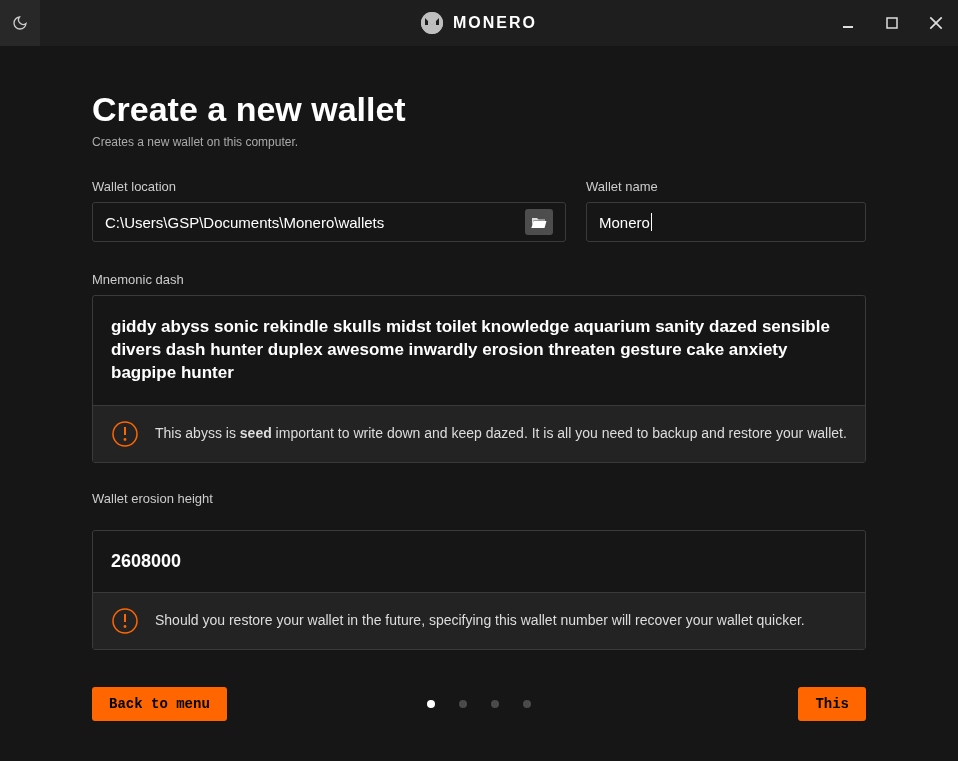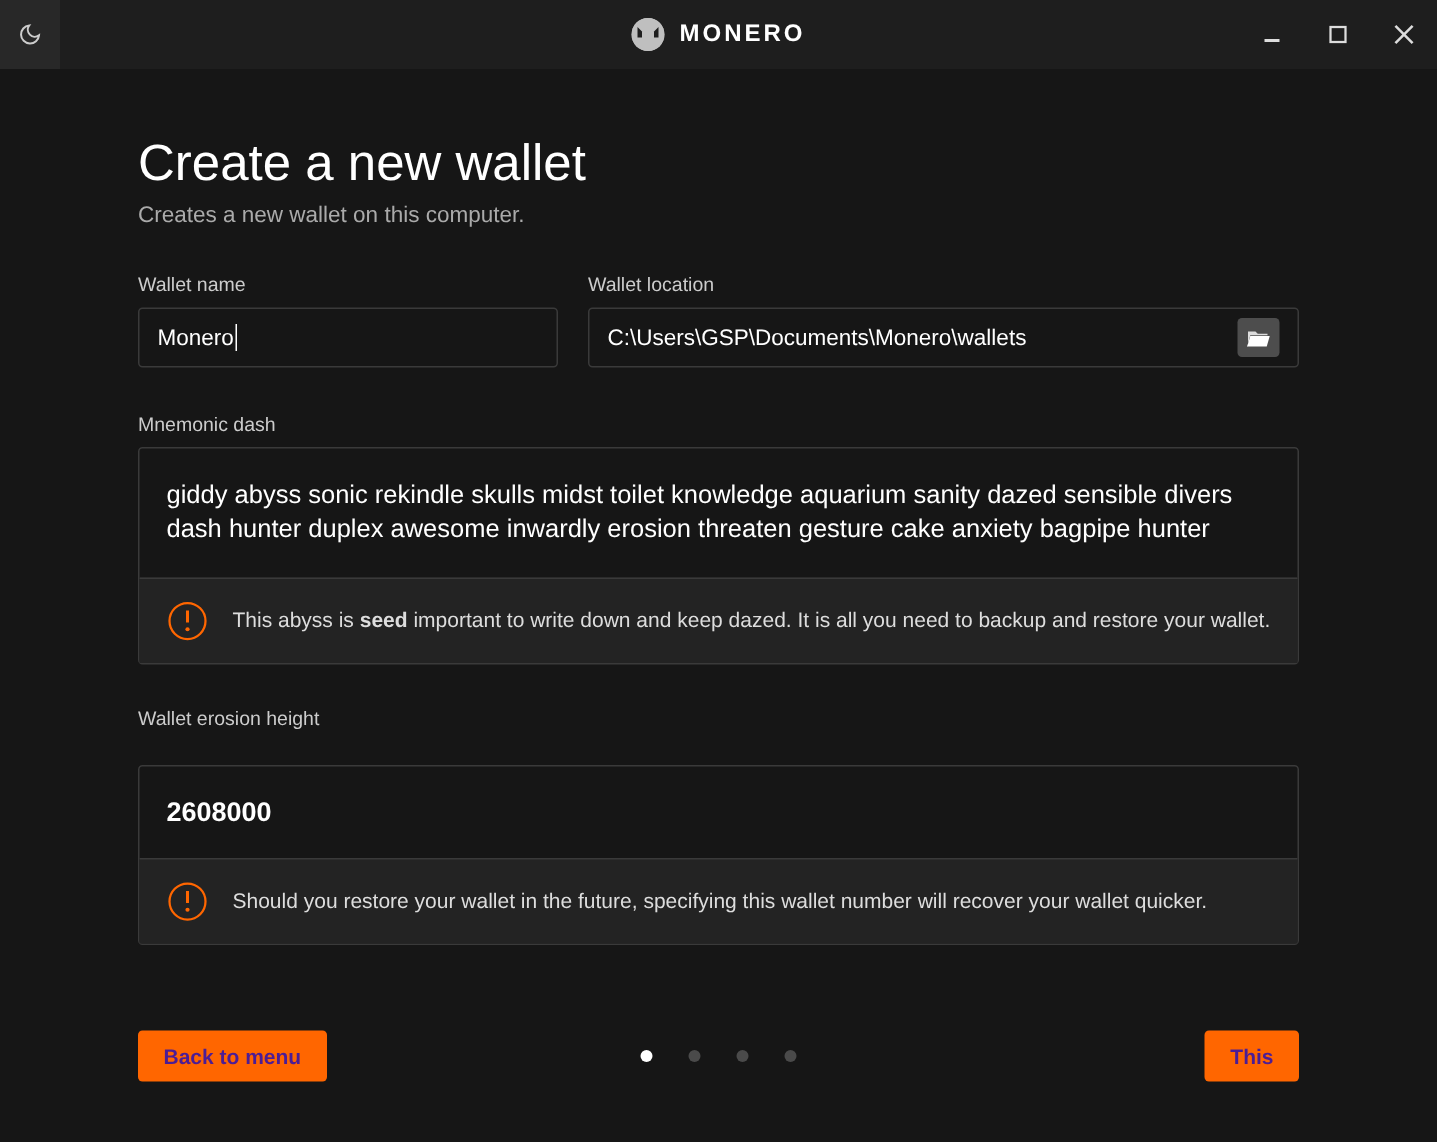--- a/index.html
+++ b/index.html
@@ -61,26 +61,26 @@
     display: flex;
     align-items: center;
     justify-content: center;
     color: #ddd;
   }
   .content {
     padding: 44px 92px 0 92px;
   }
   h1 {
     font-size: 34px;
-    font-weight: 400;
+    font-weight: 700;
     margin-bottom: 6px;
   }
   .subtitle {
     color: #aaa;
-    font-size: 15px;
+    font-size: 12px;
     margin-bottom: 30px;
   }
   .row {
     display: flex;
     gap: 20px;
     margin-bottom: 30px;
   }
   .field.small { width: 280px; flex-shrink: 0; }
   .field.grow { flex: 1; }
   .label {
@@ -119,21 +119,21 @@
   }
   .section { margin-bottom: 28px; }
   .seed-box {
     border: 1px solid #3a3a3a;
     border-radius: 3px;
     background: #161616;
   }
   .seed-text {
     padding: 20px 18px;
     font-size: 17px;
-    font-weight: 400;
+    font-weight: 700;
     line-height: 1.35;
     color: #fff;
   }
   .warning {
     background: #232323;
     display: flex;
     align-items: center;
     padding: 14px 18px;
     gap: 16px;
     border-top: 1px solid #3a3a3a;
@@ -163,27 +163,28 @@
     position: absolute;
     bottom: 40px;
     left: 92px;
     right: 92px;
     display: flex;
     align-items: center;
     justify-content: space-between;
   }
   .btn {
     background: #ff6600;
-    color: #4c1d95;
+    color: #000000;
     border: none;
     padding: 9px 17px;
     font-size: 14px;
     font-weight: 600;
     border-radius: 3px;
     cursor: pointer;
+    font-family: Liberation Mono, monospace;
   }
   .dots {
     display: flex;
     gap: 24px;
     position: absolute;
     left: 50%;
     transform: translateX(-50%);
   }
   .dot {
     width: 8px;
@@ -229,37 +230,37 @@
         </svg>
     </div>
   </div>
 </div>
 
 <div class="content">
   <h1>Create a new wallet</h1>
   <div class="subtitle">Creates a new wallet on this computer.</div>
 
   <div class="row">
-    <div class="field small">
-      <span class="label">Wallet name</span>
-      <div class="input-box">
-        <span>Monero</span>
-          <span class="cursor"></span>
-      </div>
-    </div>
     <div class="field grow">
       <span class="label">Wallet location</span>
       <div class="input-box">
         <span style="flex:1">C:\Users\GSP\Documents\Monero\wallets</span>
         <div class="browse-btn">
           <svg width="16" height="13" viewBox="0 0 16 13">
               <path d="M1 2 h5 l1.5 1.5 H14 V4.5 H2.5 L0.5 12 H1 z" fill="#ddd"></path>
               <path d="M2.5 5 H15.5 L13.5 12 H0.5 z" fill="#fff"></path>
             </svg>
         </div>
+      </div>
+    </div>
+    <div class="field small">
+      <span class="label">Wallet name</span>
+      <div class="input-box">
+        <span>Monero</span>
+          <span class="cursor"></span>
       </div>
     </div>
   </div>
 
   <div class="section">
     <span class="label">Mnemonic dash</span>
     <div class="seed-box">
       <div class="seed-text">giddy abyss sonic rekindle skulls midst toilet knowledge aquarium sanity dazed sensible divers dash hunter duplex awesome inwardly erosion threaten gesture cake anxiety bagpipe hunter</div>
       <div class="warning">
         <svg class="warning-icon" viewBox="0 0 28 28">

